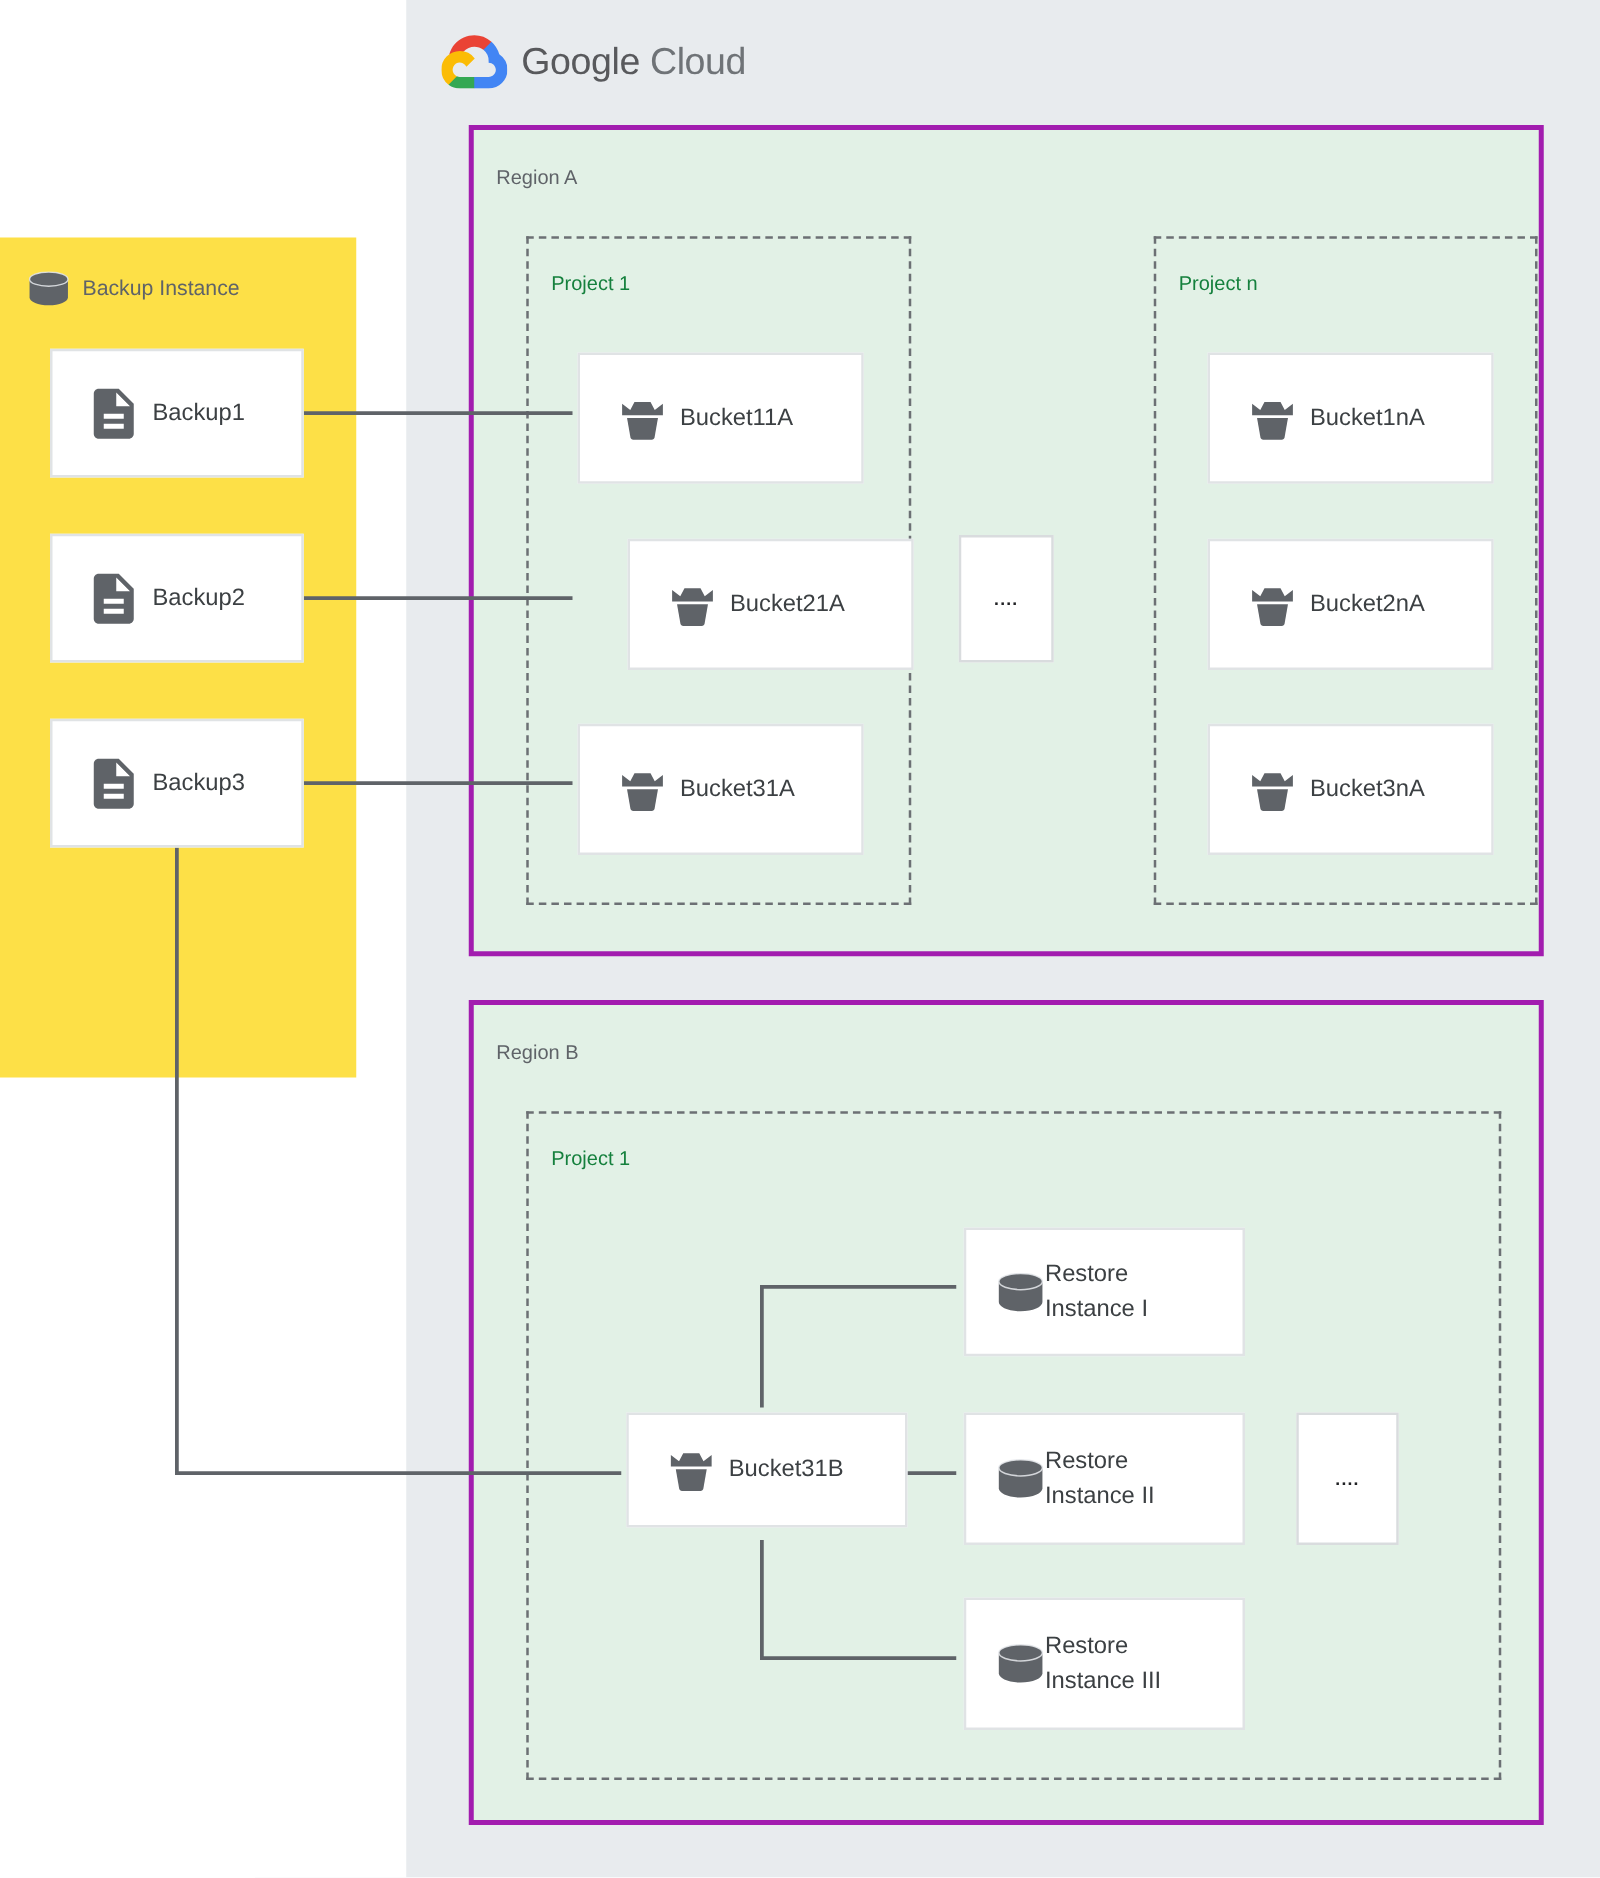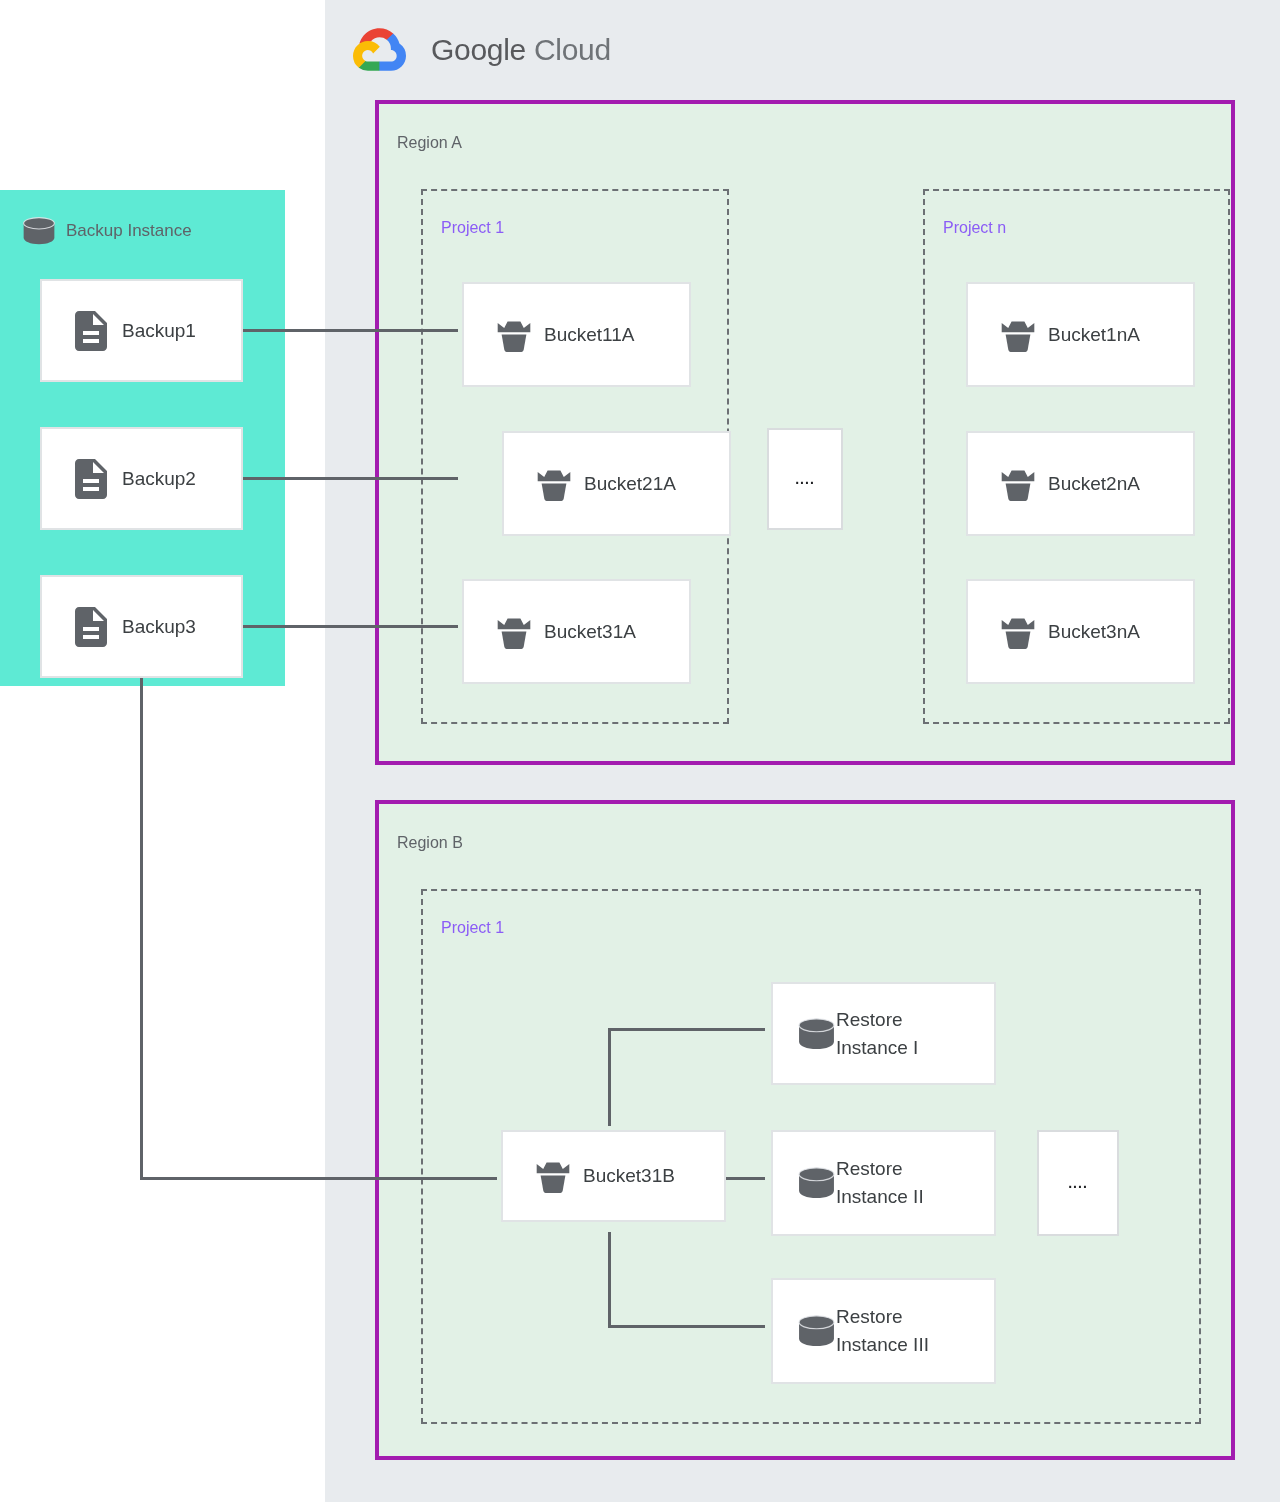--- a/index.html
+++ b/index.html
@@ -3,30 +3,30 @@
 <meta charset="utf-8">
 <style>
   html,body { margin:0; padding:0; background:#ffffff; }
   .canvas {
     position:relative; width:1280px; height:1502px; overflow:hidden;
     font-family:"Liberation Sans", sans-serif; background:#ffffff;
   }
   .gcp-box { position:absolute; left:325px; top:0; width:955px; height:1502px; background:#E8EBEE; }
   .logo { position:absolute; left:28px; top:28px; display:flex; align-items:center; gap:11px; }
   .logo-text { font-size:30px; letter-spacing:-0.3px; white-space:nowrap; }
-  .logo-google { color:#58595C;margin-left:14px; }
+  .logo-google { color:#58595C; }
   .logo-cloud { color:#6F7377; margin-left:8px; }
 
   .region { position:absolute; left:50px; width:860px; background:#E2F1E6; border:4px solid #a21caf; box-sizing:border-box; }
   .region-a { top:100px; height:665px; }
   .region-b { top:800px; height:660px; }
   .region-label { position:absolute; left:18px; top:30px; font-size:16px; color:#5F6368; }
 
   .project { position:absolute; border:2px dashed #6C7074; box-sizing:border-box; }
-  .project-label { position:absolute; left:18px; top:28px; font-size:16px; color:#8b5cf6; }
+  .project-label { position:absolute; left:18px; top:28px; font-size:16px; color:#15803d; }
   .project-1a { left:42px; top:85px; width:308px; height:535px; }
   .project-na { left:544px; top:85px; width:307px; height:535px; }
   .project-1b { left:42px; top:85px; width:780px; height:535px; }
 
   .node {
     position:absolute; background:#ffffff; border:2px solid #E0E3E5; box-sizing:border-box;
     display:flex; align-items:center; color:#3C4043; font-size:19px; z-index:3;
   }
   .icon { flex:none; color:#5F6368; display:block; }
 
@@ -34,21 +34,21 @@
   .bucket-node  { width:229px; height:105px; padding-left:32px; gap:12px; }
   .restore-node { left:348px; width:225px; height:106px; padding-left:24px; gap:0; }
   .restore-label { line-height:28px; }
 
   .dots-box {
     position:absolute; background:#ffffff; border:2px solid #D9DCDE; box-sizing:border-box;
     display:flex; align-items:center; justify-content:center;
     font-size:14px; font-weight:700; letter-spacing:1px; color:#202124; z-index:3;
   }
 
-  .backup-panel { position:absolute; left:0; top:190px; width:285px; height:496px; background:#5eead4; }
+  .backup-panel { position:absolute; left:0; top:190px; width:285px; height:672px; background:#fde047; }
   .backup-header { position:absolute; left:20px; top:24px; display:flex; align-items:center; gap:8px; height:34px; }
   .backup-header-label { font-size:17px; color:#5F6368; }
 
   .line { position:absolute; background:#5F6368; z-index:2; }
 </style>
 </head>
 <body>
 
 <svg width="0" height="0" style="position:absolute" aria-hidden="true">
   <defs>

